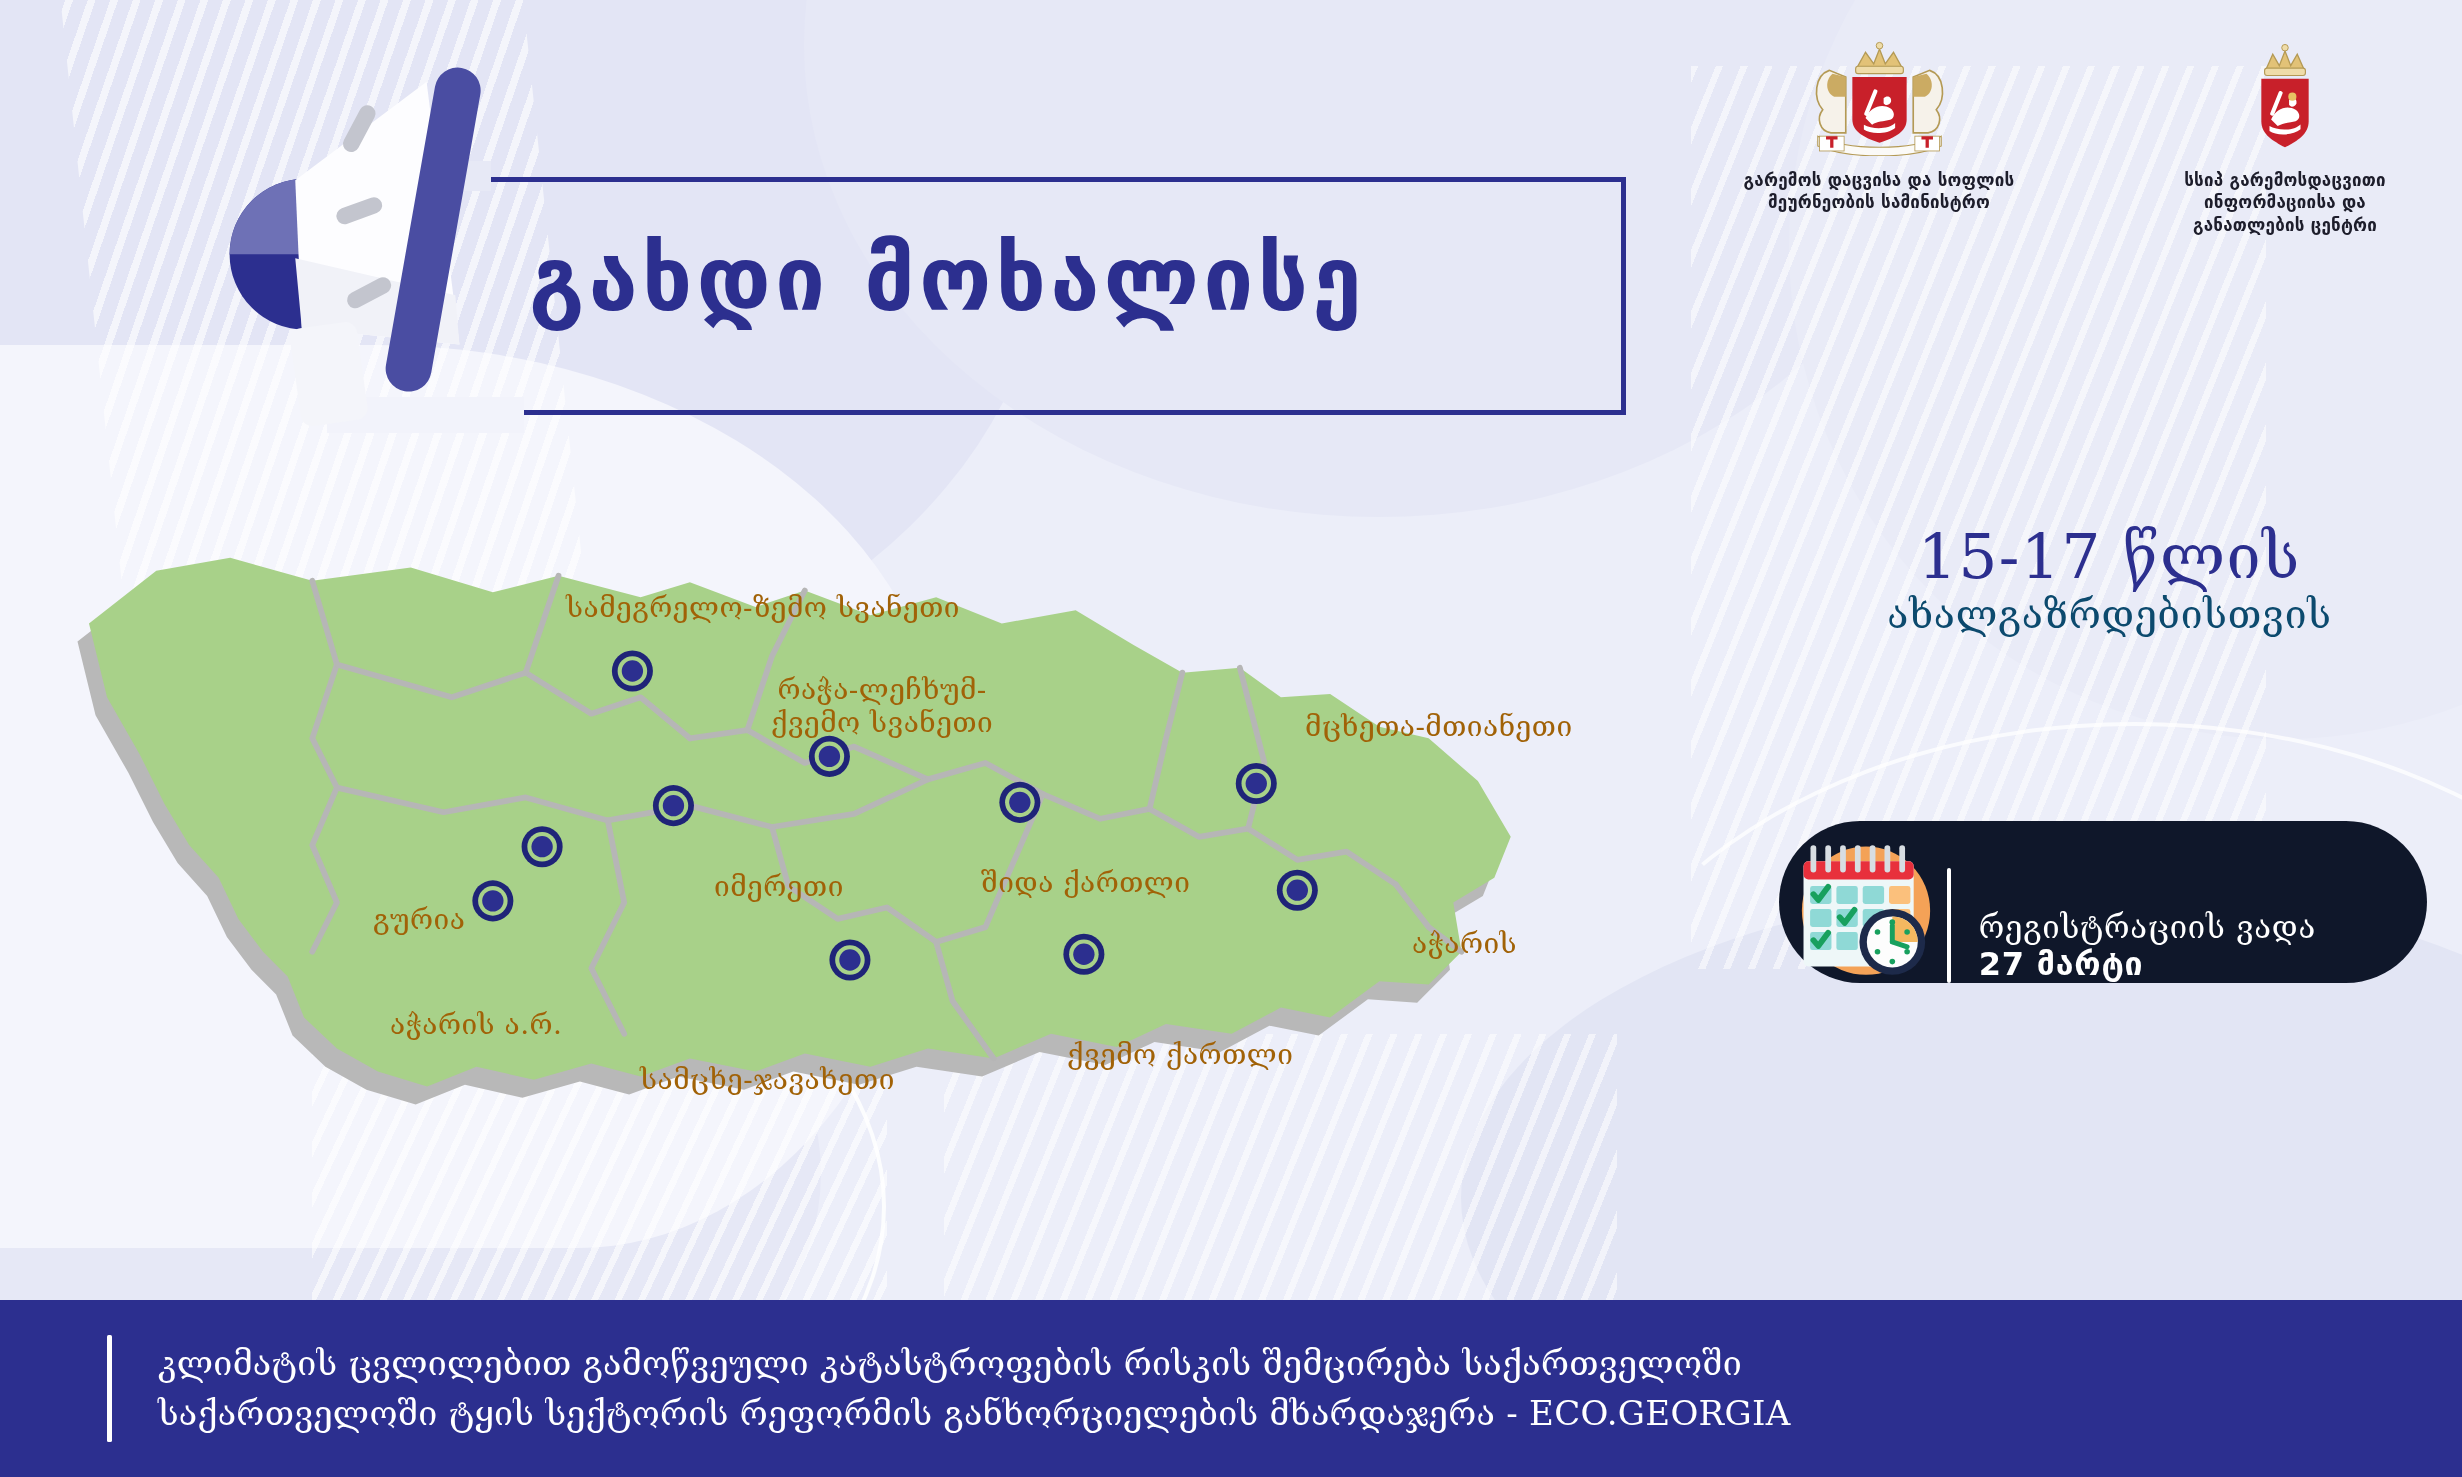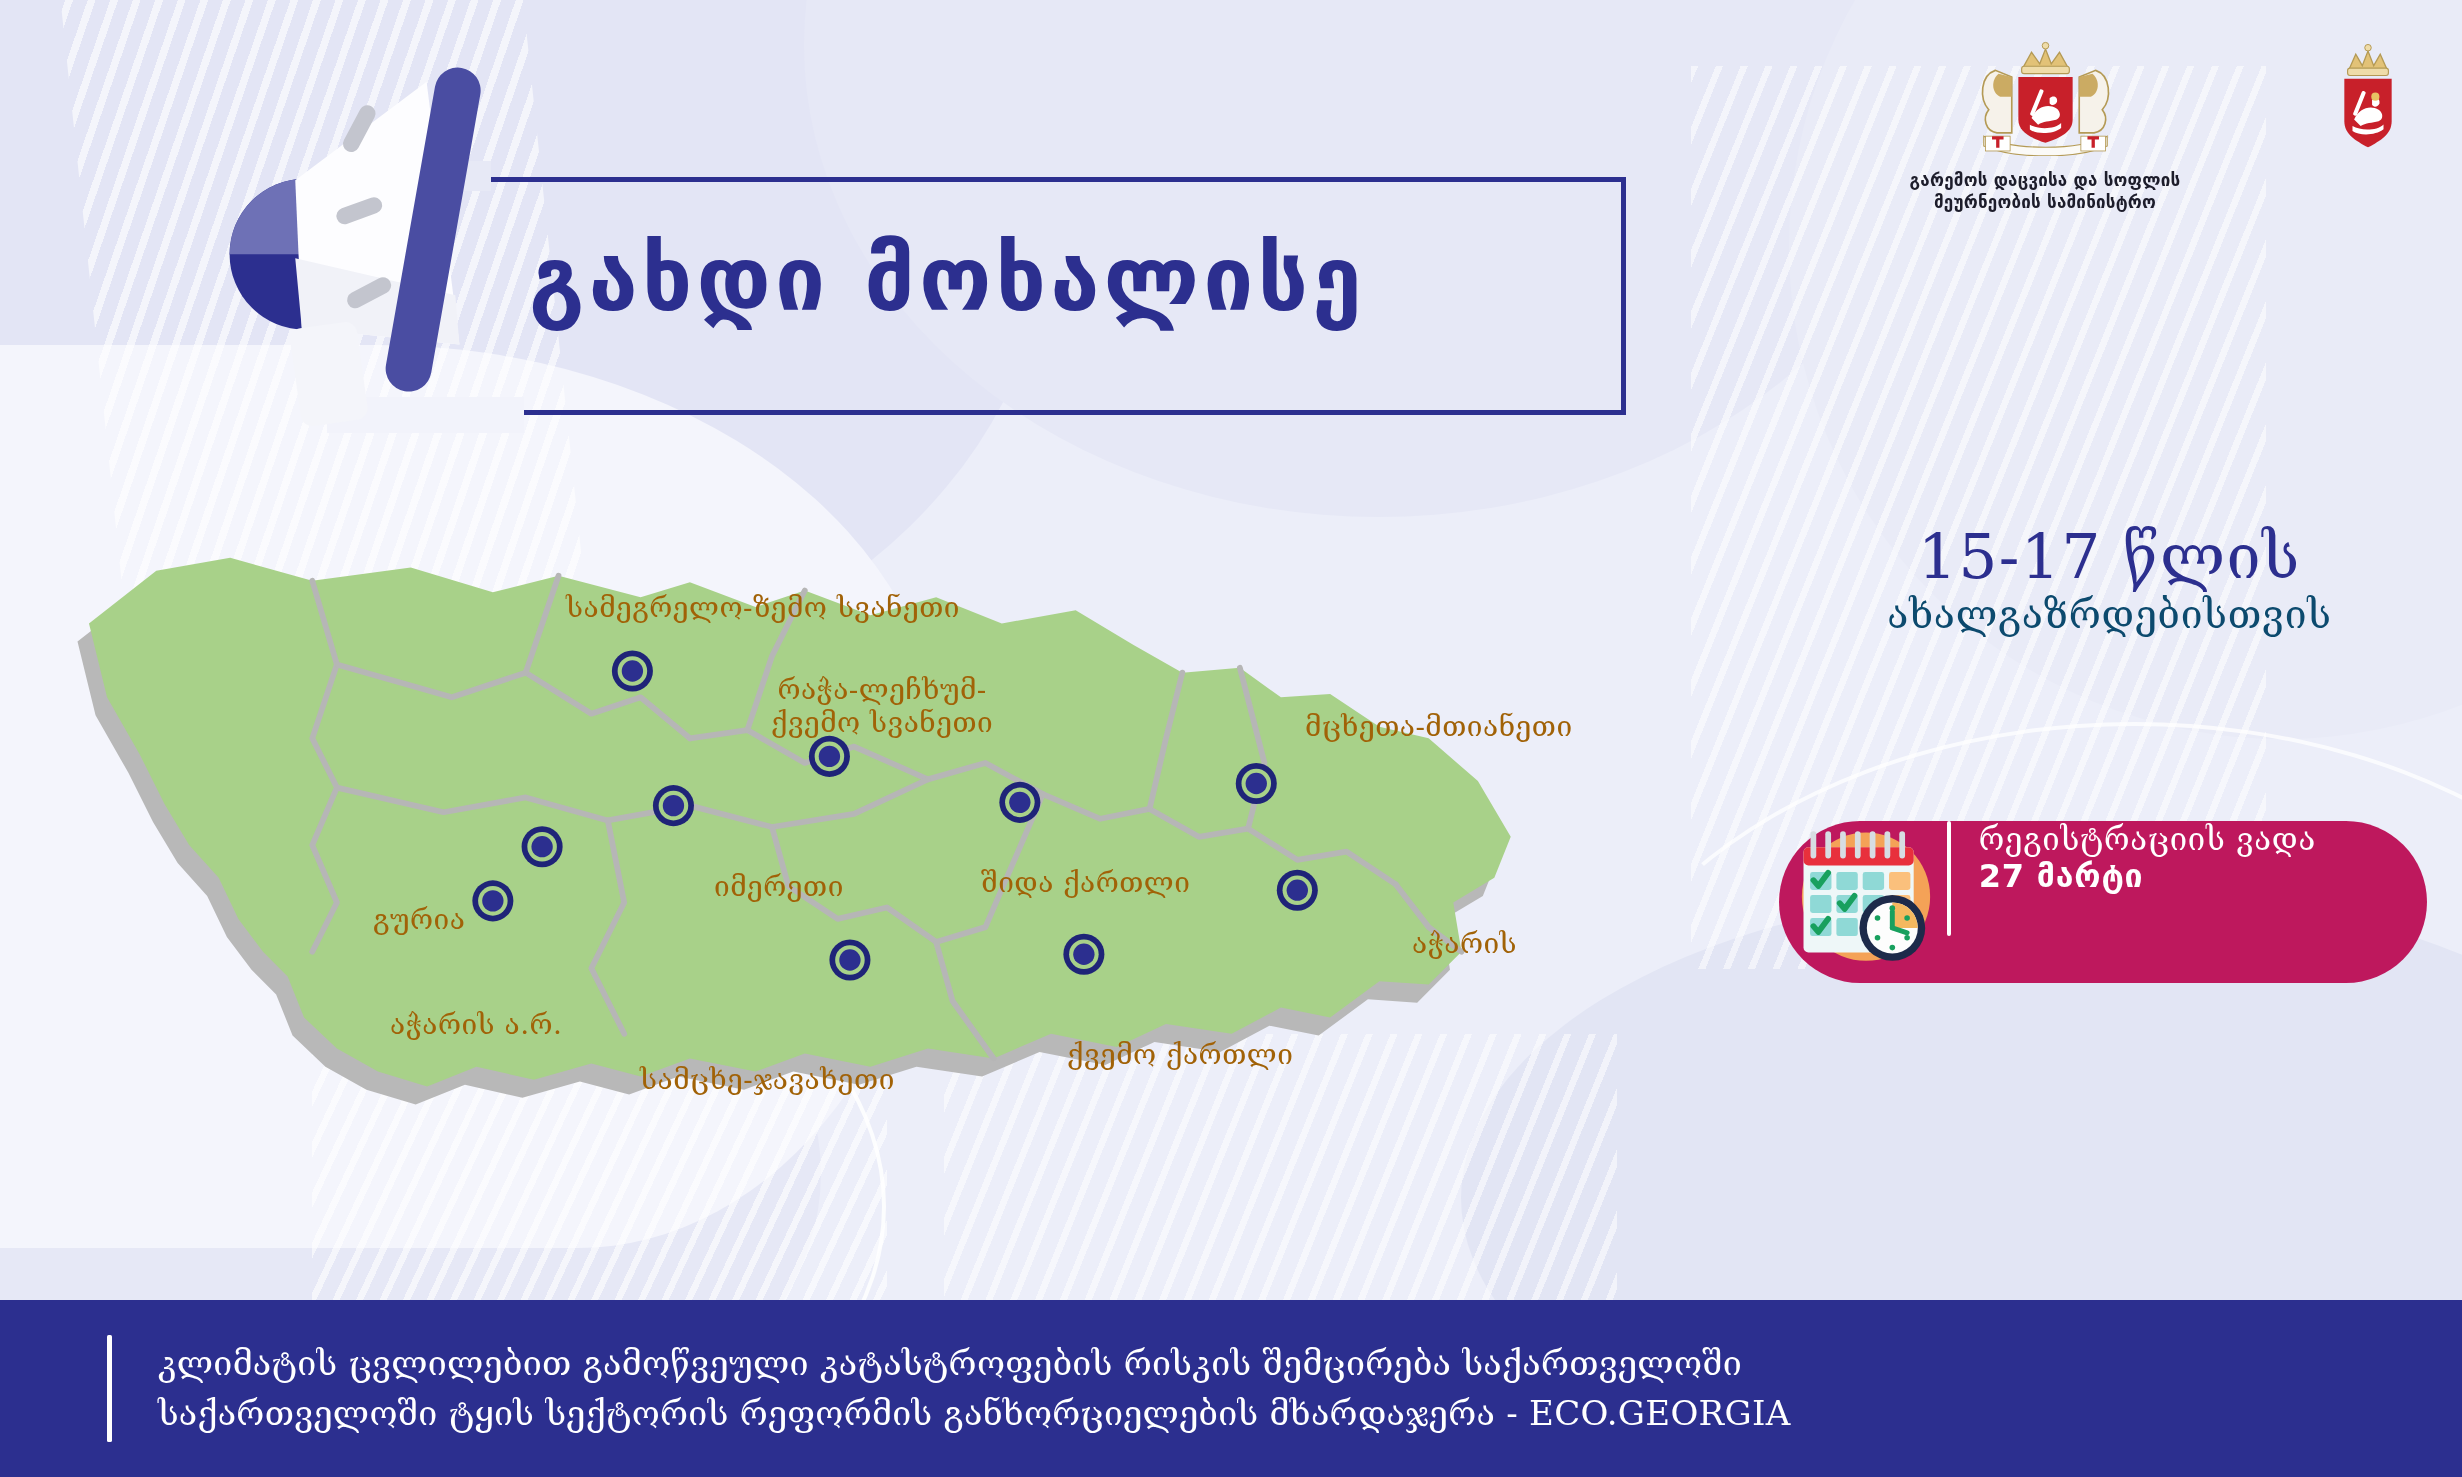--- a/index.html
+++ b/index.html
@@ -134,22 +134,22 @@
     font-family:"DejaVu Serif", serif;
   }
   .age-sub {
     font-size:39px; color:#0c4a6e; letter-spacing:0.8px; margin-top:0;
     font-family:"DejaVu Serif", serif;
   }
 
   .deadline-pill {
     position:absolute; left:1779px; top:821px;
     width:648px; height:162px; border-radius:81px;
-    background:#be185d; z-index:8;
-    display:flex; align-items:flex-start; padding-left:13px;
+    background:#0f172a; z-index:8;
+    display:flex; align-items:flex-end; padding-left:13px;
   }
   .cal-icon { flex:0 0 auto; width:148px; height:148px; position:relative; }
   .pill-divider { width:4.1px; height:115px; background:#ffffff; margin:0 28px 0 6.6px; border-radius:2.5px; }
   .pill-text { color:#fff; }
   .pill-label { font-size:31px; letter-spacing:0.8px; font-family:"DejaVu Serif", serif; }
   .pill-date  { font-size:32px; font-weight:bold; margin-top:0; letter-spacing:0.8px; }
 
   
   .map-wrap { position:absolute; left:66px; top:492px; width:1691px; height:821px; z-index:5; }
 
@@ -243,20 +243,25 @@
       <path d="M26 36 L34 18 L42 32 L49 14 L56 32 L64 18 L72 36 Z" fill="#e2c277" stroke="#b49a55" stroke-width="1.6"></path>
       <rect x="24" y="35" width="50" height="9" rx="3" fill="#efdca9" stroke="#b49a55" stroke-width="1.4"></rect>
       <circle cx="49" cy="10" r="4" fill="#efdca9" stroke="#b49a55" stroke-width="1.2"></circle>
       <path d="M20 48 L78 48 L78 100 C78 116 64 124 49 132 C34 124 20 116 20 100 Z" fill="#c8202a"></path>
       <path d="M32 98 C38 84 52 80 62 86 C68 90 68 98 62 100 C54 102 46 102 40 106 Z" fill="#fff"></path>
       <path d="M54 74 C58 70 64 72 63 78 C62 82 56 84 54 80 Z" fill="#fff"></path>
       <circle cx="58" cy="70" r="5" fill="#e8c263"></circle>
       <rect x="36" y="62" width="5" height="32" rx="2" fill="#fff" transform="rotate(22 38 78)"></rect>
       <path d="M30 106 C40 112 60 112 68 104 L68 110 C58 118 38 118 30 112 Z" fill="#fff"></path>
     </svg>
+    <div class="logo-text">
+      <div>სსიპ გარემოსდაცვითი</div>
+      <div>ინფორმაციისა და</div>
+      <div>განათლების ცენტრი</div>
+    </div>
   </div>
 
 </div>
 
 <div class="age-block">
   <div class="age-main">15-17 წლის</div>
   <div class="age-sub">ახალგაზრდებისთვის</div>
 </div>
 
 <div class="deadline-pill">

